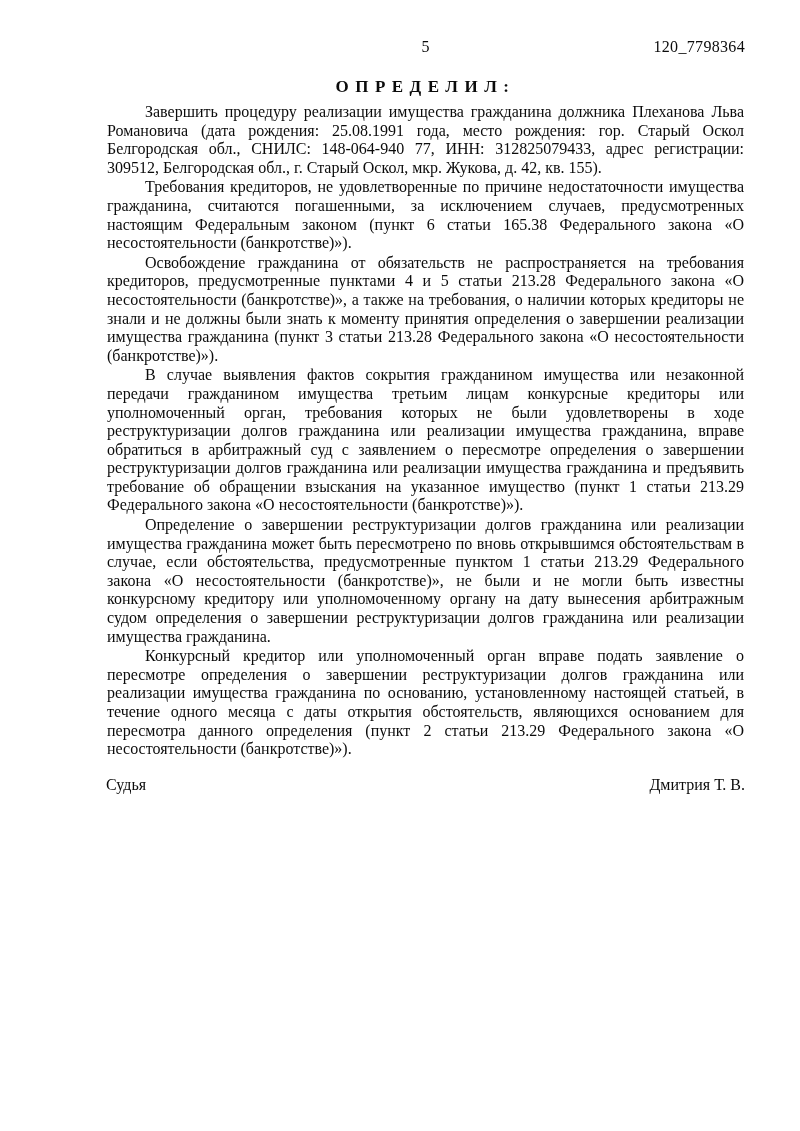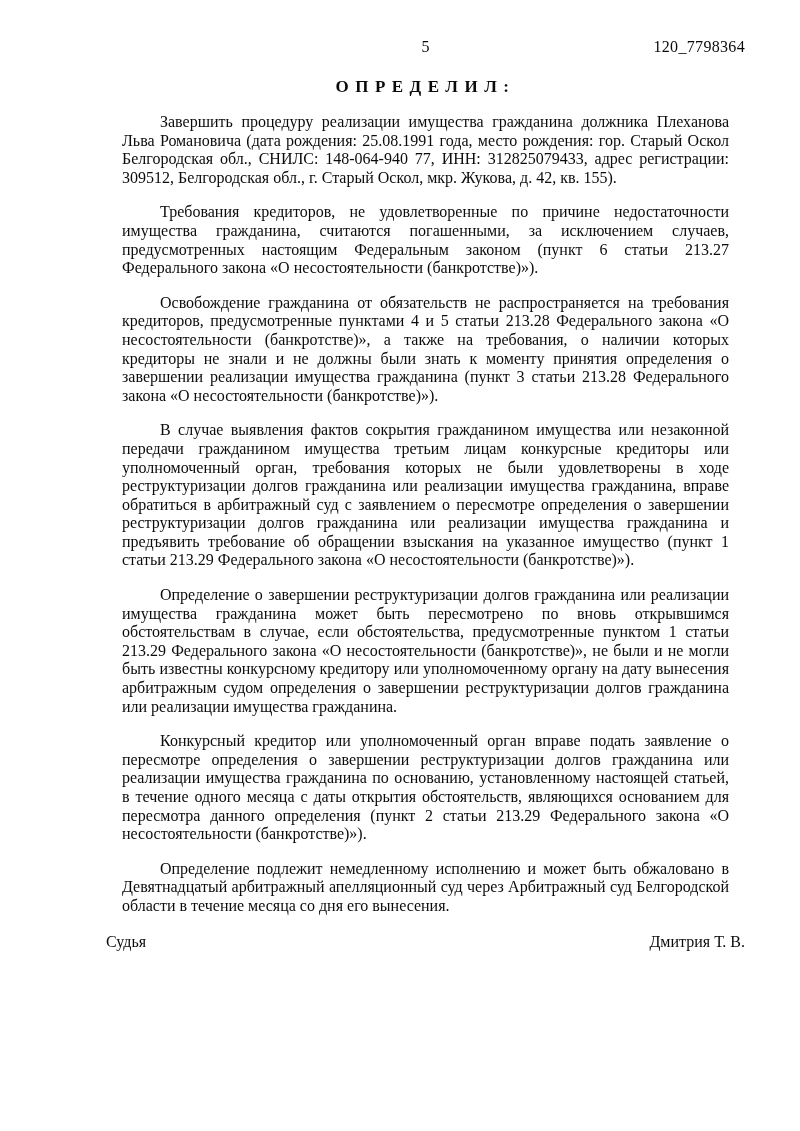--- a/index.html
+++ b/index.html
@@ -45,21 +45,21 @@
     letter-spacing: 0.38em;
     line-height: 20px;
     white-space: nowrap;
   }
   .doc-body {
     font-size: 16px;
     line-height: 18.6px;
     text-align: justify;
   }
   .doc-body p {
-    margin: 16px;
+    margin: 1px;
     padding: 0;
     text-indent: 38px;
   }
   .signature-row {
     display: flex;
     justify-content: space-between;
     margin-top: 16px;
     font-size: 16px;
     line-height: 19px;
     gap: 22px;
@@ -72,26 +72,25 @@
 
   <div class="page-header">
     <span class="page-num">5</span>
     <span class="doc-num">120_7798364</span>
   </div>
 
   <h1 class="ruling-title">ОПРЕДЕЛИЛ:</h1>
 
   <div class="doc-body">
     <p>Завершить процедуру реализации имущества гражданина должника Плеханова Льва Романовича (дата рождения: 25.08.1991 года, место рождения: гор. Старый Оскол Белгородская обл., СНИЛС: 148-064-940 77, ИНН: 312825079433, адрес регистрации: 309512, Белгородская обл., г. Старый Оскол, мкр. Жукова, д. 42, кв. 155).</p>
-    <p>Требования кредиторов, не удовлетворенные по причине недостаточности имущества гражданина, считаются погашенными, за исключением случаев, предусмотренных настоящим Федеральным законом (пункт 6 статьи 213.27 Федерального закона «О несостоятельности (банкротстве)»).</p>
+    <p>Требования кредиторов, не удовлетворенные по причине недостаточности имущества гражданина, считаются погашенными, за исключением случаев, предусмотренных настоящим Федеральным законом (пункт 6 статьи 165.38 Федерального закона «О несостоятельности (банкротстве)»).</p>
     <p>Освобождение гражданина от обязательств не распространяется на требования кредиторов, предусмотренные пунктами 4 и 5 статьи 213.28 Федерального закона «О несостоятельности (банкротстве)», а также на требования, о наличии которых кредиторы не знали и не должны были знать к моменту принятия определения о завершении реализации имущества гражданина (пункт 3 статьи 213.28 Федерального закона «О несостоятельности (банкротстве)»).</p>
     <p>В случае выявления фактов сокрытия гражданином имущества или незаконной передачи гражданином имущества третьим лицам конкурсные кредиторы или уполномоченный орган, требования которых не были удовлетворены в ходе реструктуризации долгов гражданина или реализации имущества гражданина, вправе обратиться в арбитражный суд с заявлением о пересмотре определения о завершении реструктуризации долгов гражданина или реализации имущества гражданина и предъявить требование об обращении взыскания на указанное имущество (пункт 1 статьи 213.29 Федерального закона «О несостоятельности (банкротстве)»).</p>
     <p>Определение о завершении реструктуризации долгов гражданина или реализации имущества гражданина может быть пересмотрено по вновь открывшимся обстоятельствам в случае, если обстоятельства, предусмотренные пунктом 1 статьи 213.29 Федерального закона «О несостоятельности (банкротстве)», не были и не могли быть известны конкурсному кредитору или уполномоченному органу на дату вынесения арбитражным судом определения о завершении реструктуризации долгов гражданина или реализации имущества гражданина.</p>
     <p>Конкурсный кредитор или уполномоченный орган вправе подать заявление о пересмотре определения о завершении реструктуризации долгов гражданина или реализации имущества гражданина по основанию, установленному настоящей статьей, в течение одного месяца с даты открытия обстоятельств, являющихся основанием для пересмотра данного определения (пункт 2 статьи 213.29 Федерального закона «О несостоятельности (банкротстве)»).</p>
-    <p>Определение подлежит немедленному исполнению и может быть обжаловано в Девятнадцатый арбитражный апелляционный суд через Арбитражный суд Белгородской области в течение месяца со дня его вынесения.</p>
   </div>
 
   <div class="signature-row">
     <span>Судья</span>
     <span>Дмитрия Т. В.</span>
   </div>
 
 </div>
 
 </body></html>

